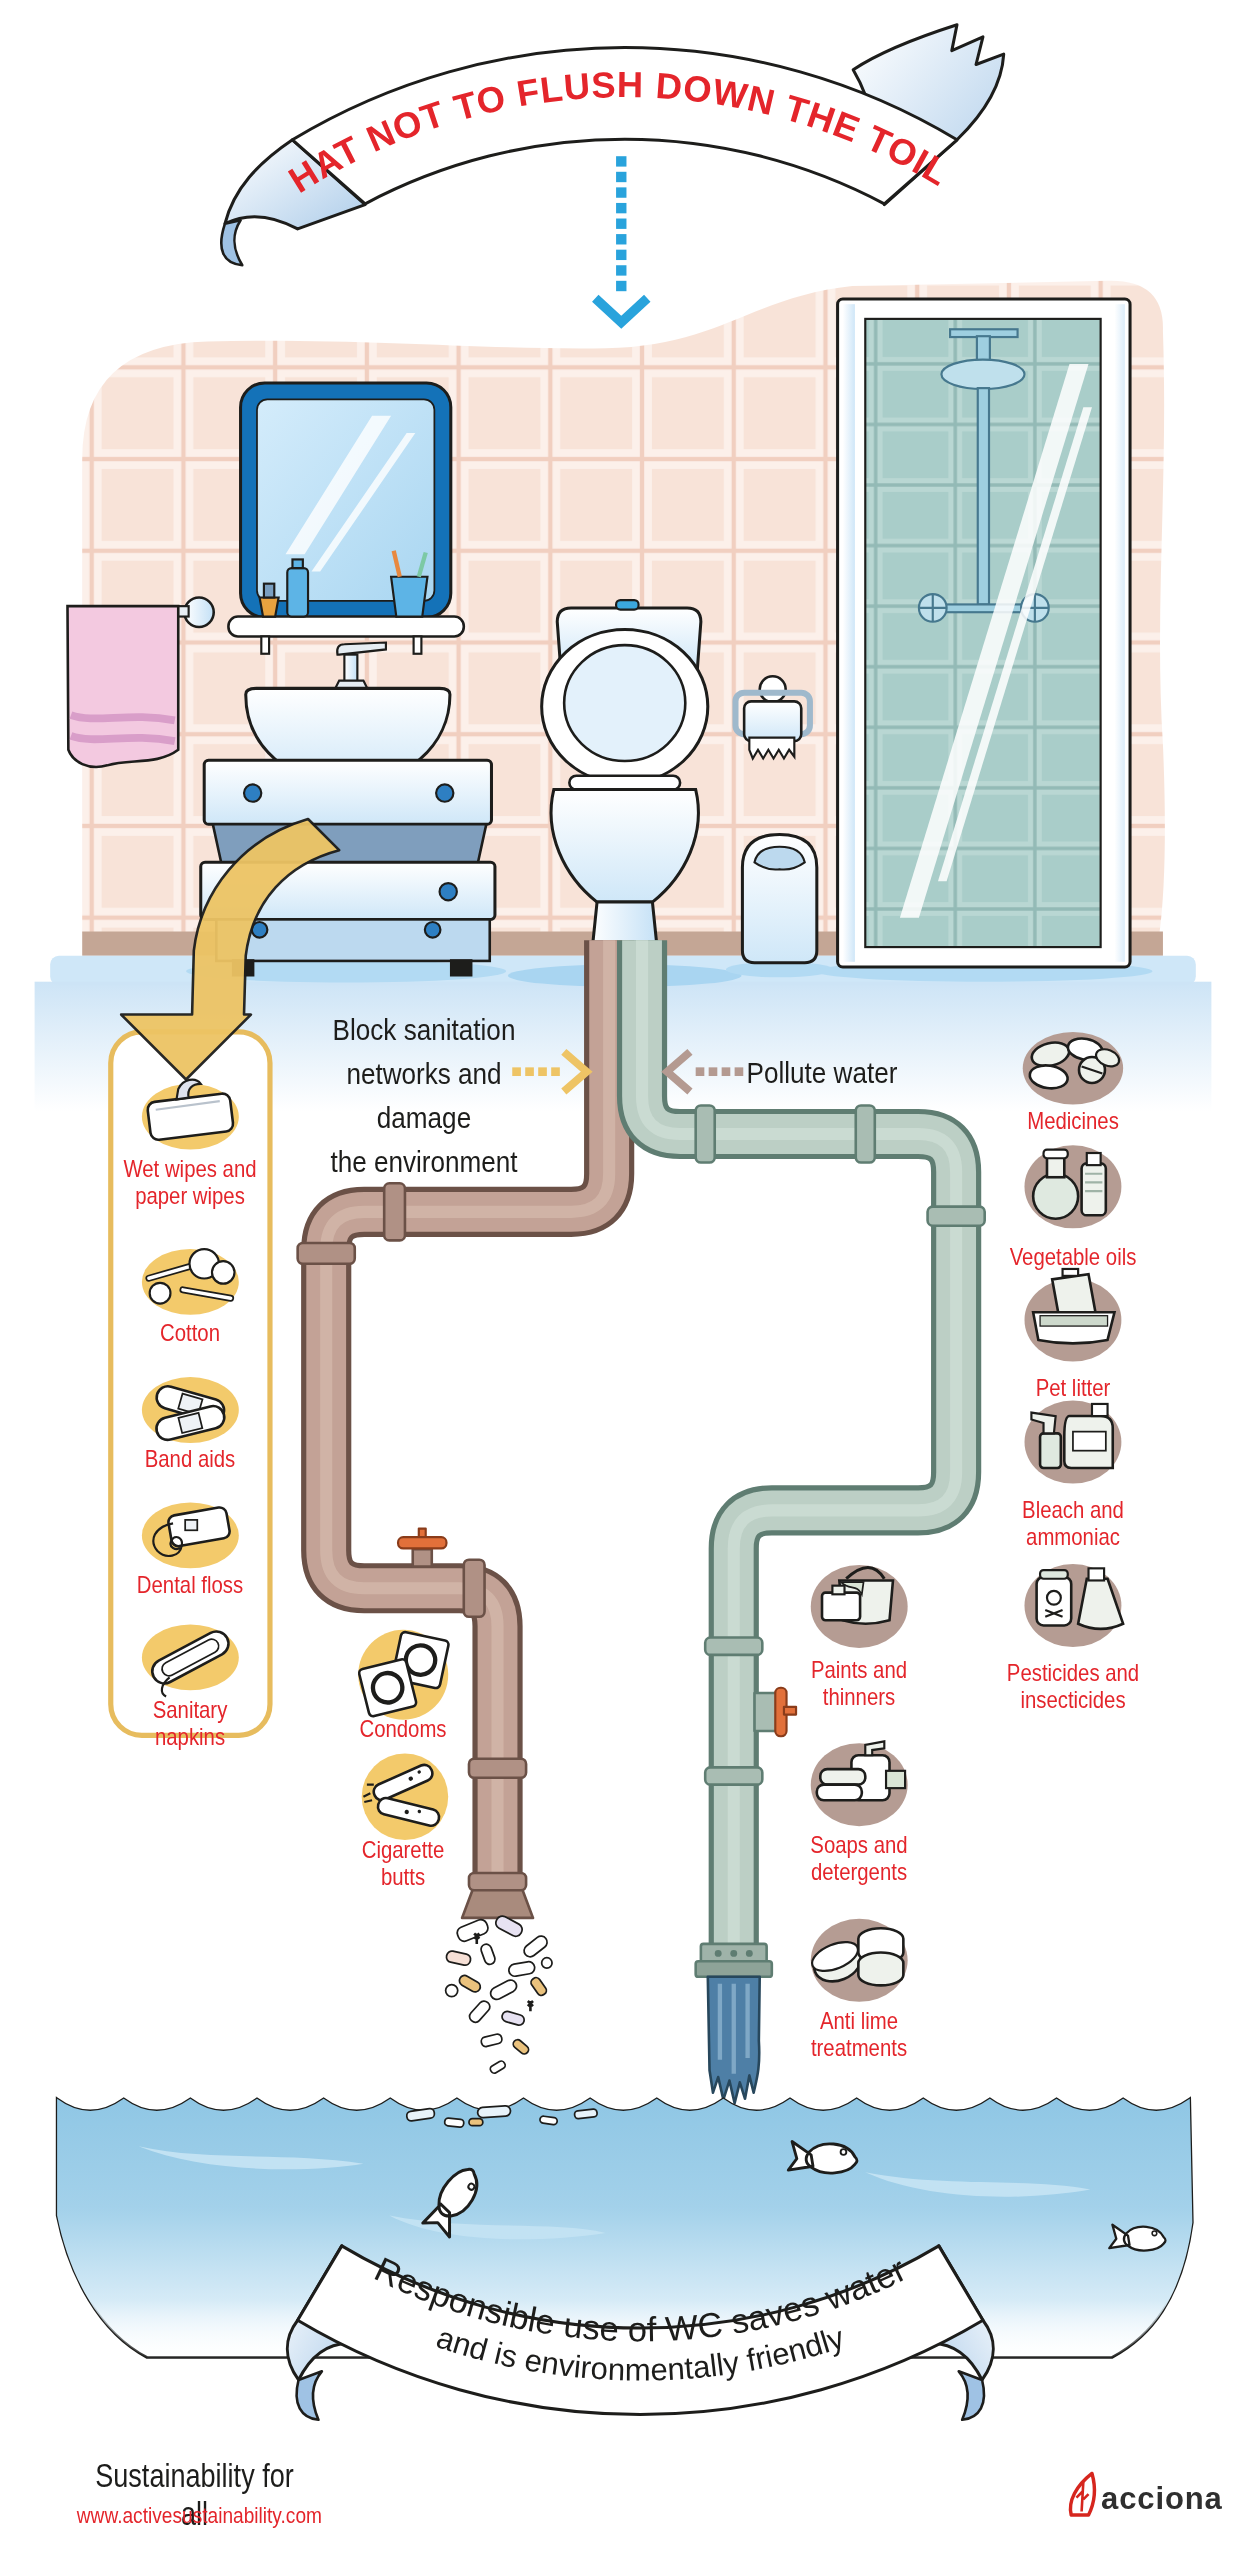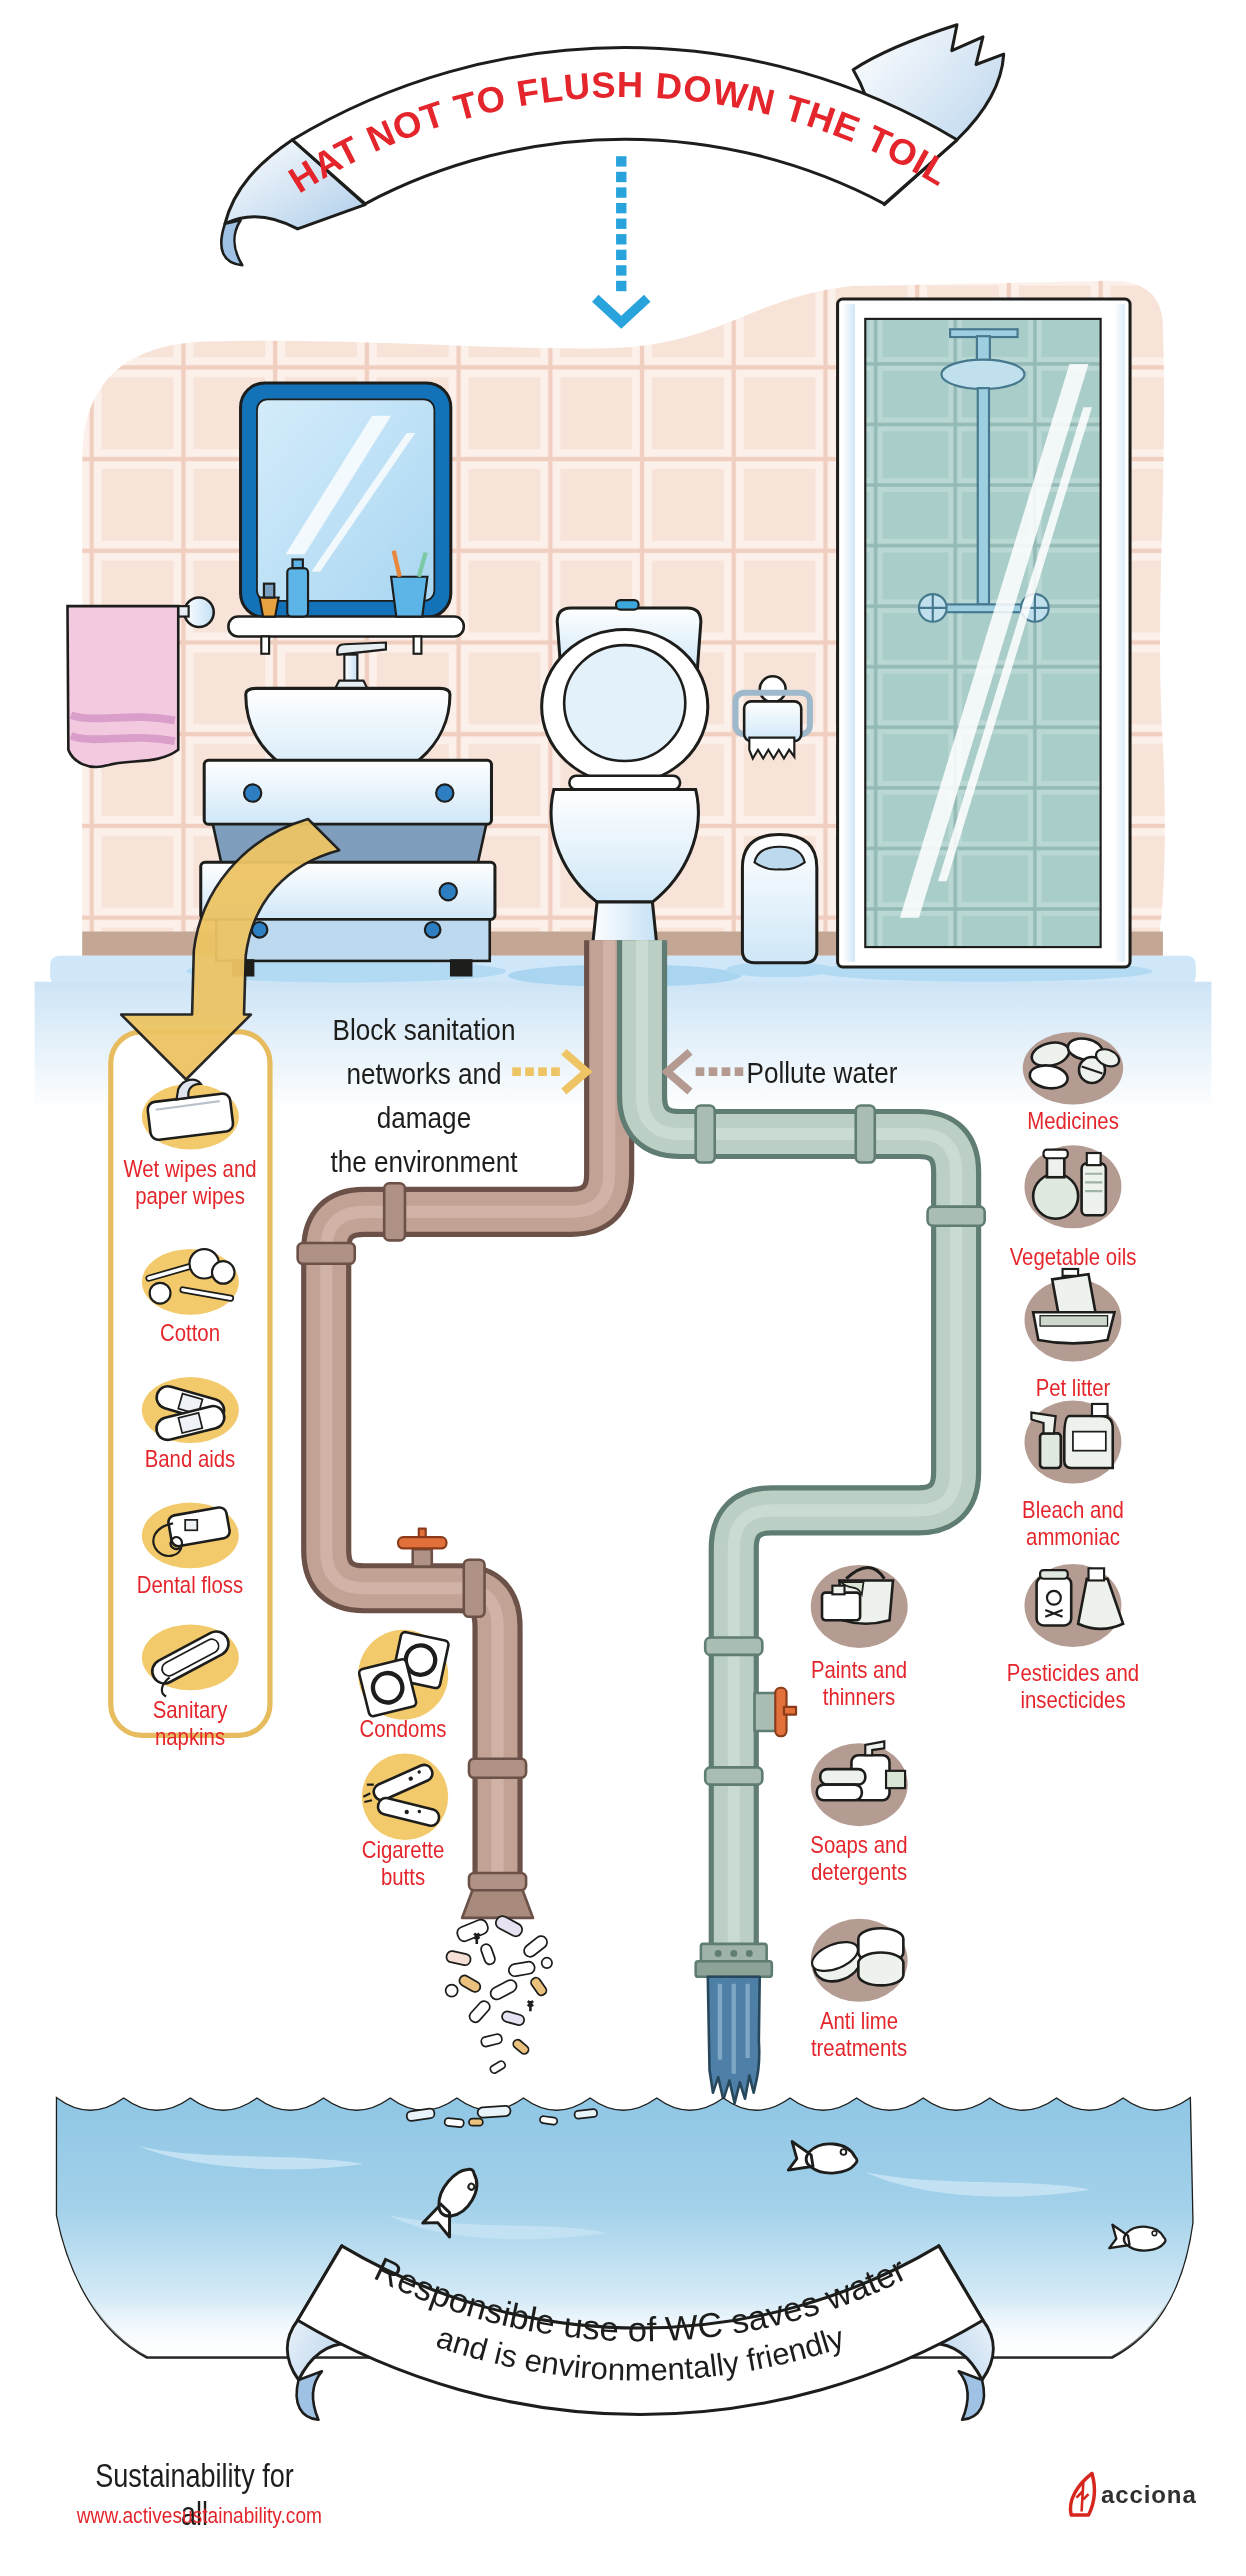--- a/index.html
+++ b/index.html
@@ -4,21 +4,21 @@
 <style>
   html,body{margin:0;padding:0;background:#fff;}
   #stage{position:relative;width:1246px;height:2576px;background:#ffffff;overflow:hidden;
          font-family:"Liberation Sans",sans-serif;}
   #scene{position:absolute;left:0;top:0;}
   .txt{position:absolute;text-align:center;transform-origin:50% 0;}
   .black-note{color:#1d1d1b;font-size:29px;line-height:44px;transform:scaleX(.9);}
   .lbl{color:#e4252b;font-size:23.4px;line-height:27px;width:164px;transform:scaleX(.87);}
   .tagline{color:#1d1d1b;font-size:33px;transform:scaleX(.82);}
   .url{color:#e4252b;font-size:22.5px;transform:scaleX(.85);}
-  .acciona-word{color:#2f2f2f;font-size:24px;font-weight:bold;letter-spacing:0.9px;transform:none;text-align:left;}
+  .acciona-word{color:#2f2f2f;font-size:31px;font-weight:bold;letter-spacing:0.9px;transform:none;text-align:left;}
 </style>
 </head>
 <body>
 
 <div id="stage">
 
 <svg id="scene" width="1246" height="2576" viewBox="0 0 1440 2976">
 <defs>
   <linearGradient id="gFix" x1="0" y1="0" x2="0" y2="1">
     <stop offset="0" stop-color="#ffffff"></stop>

